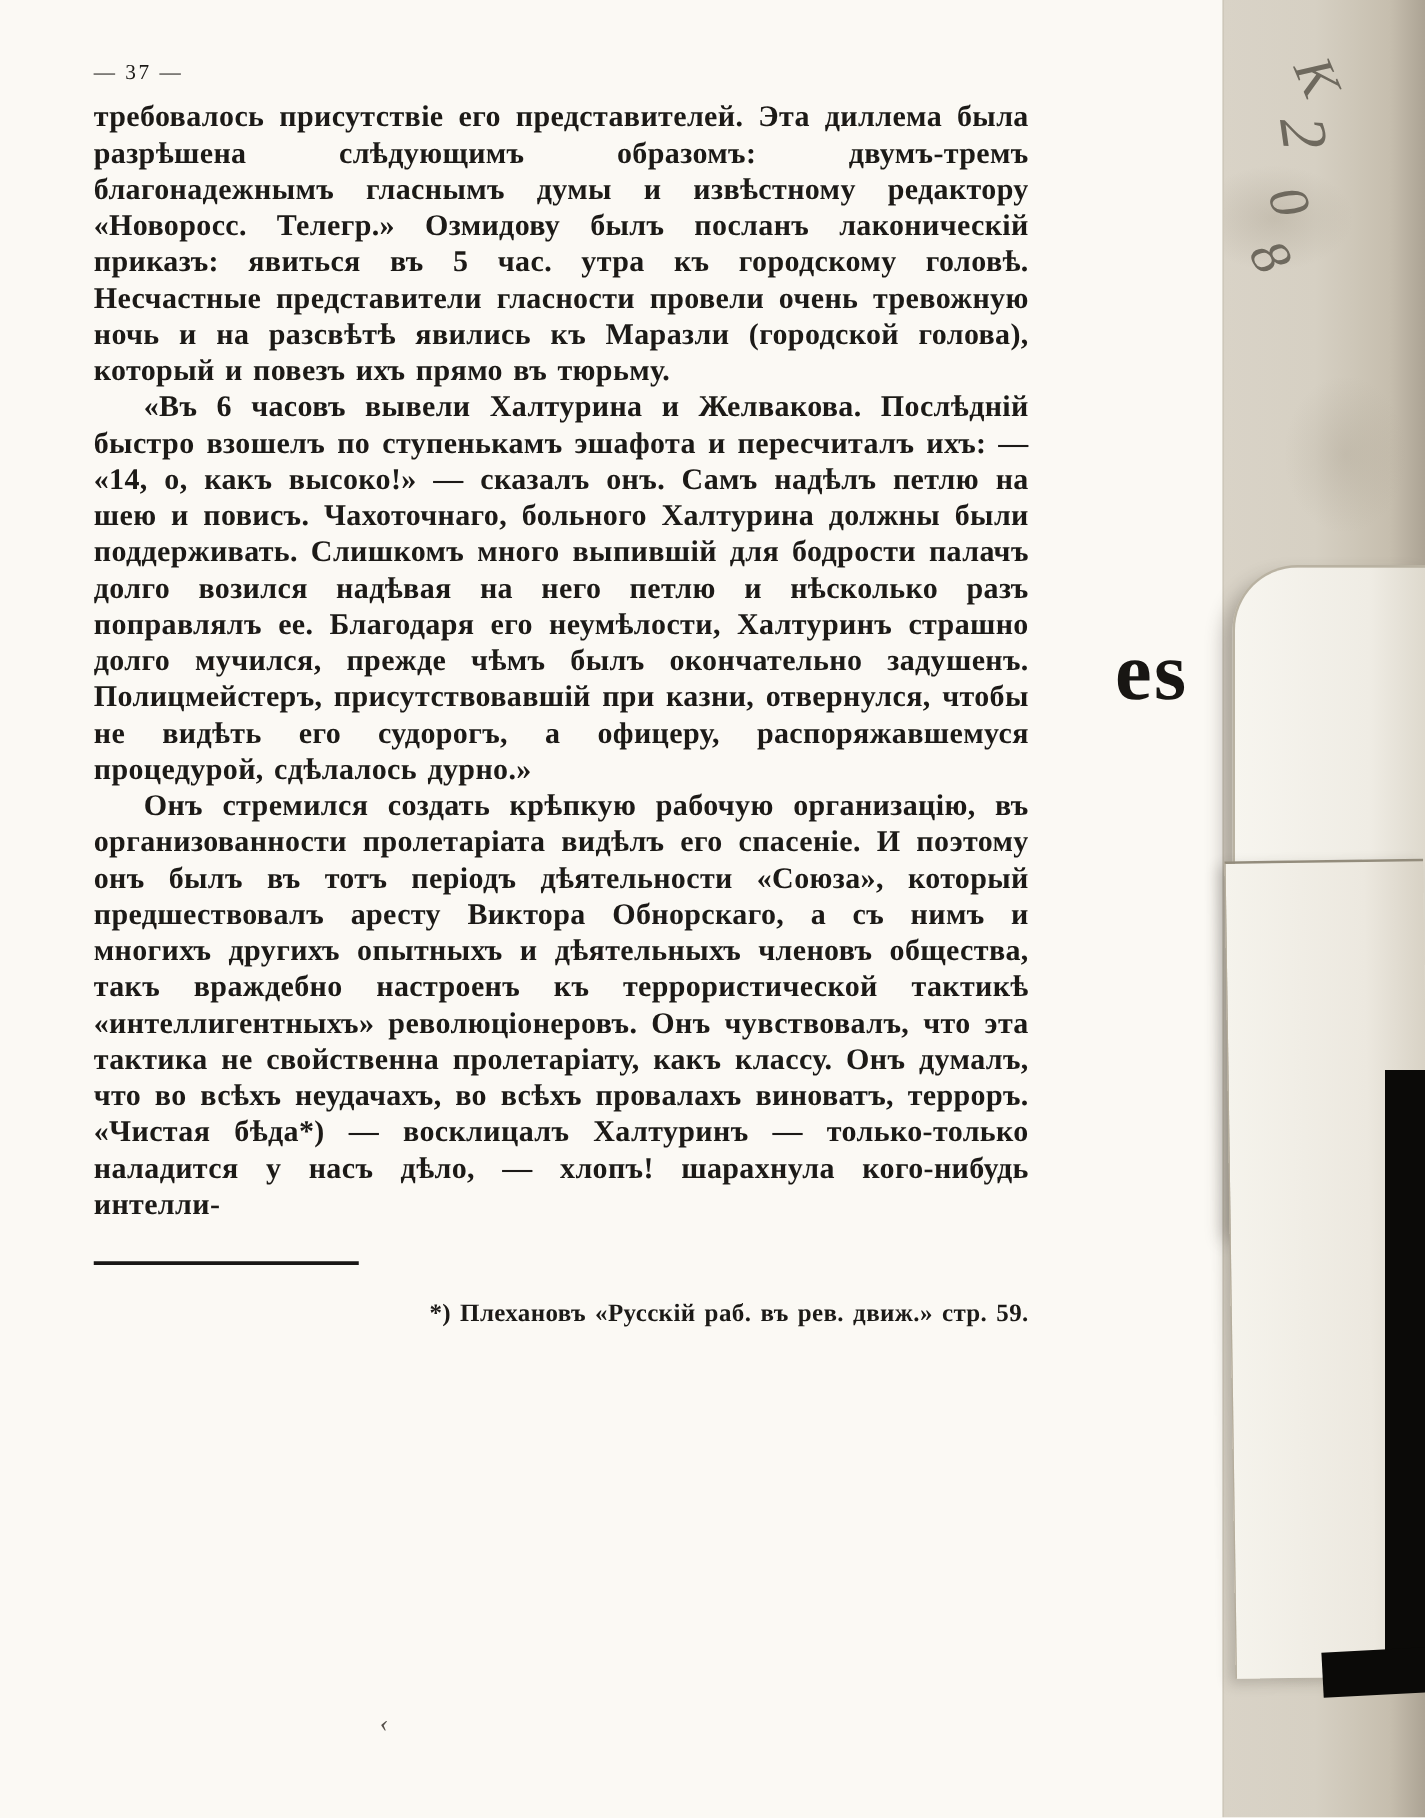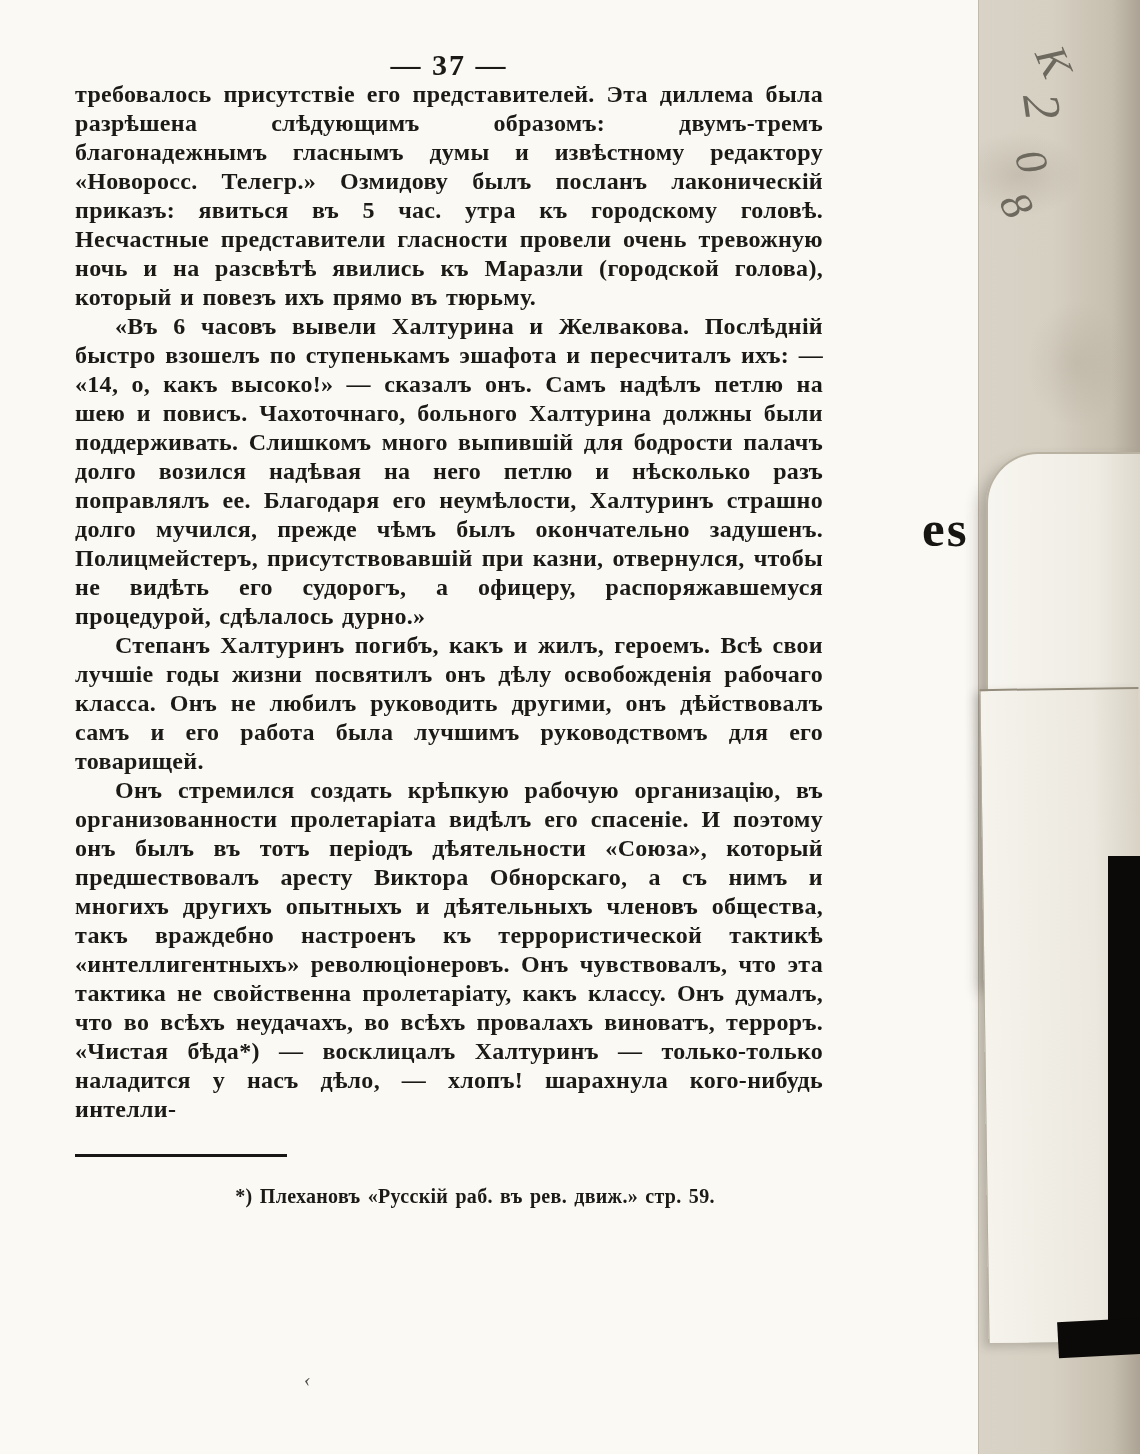--- a/index.html
+++ b/index.html
@@ -8,22 +8,22 @@
     position: relative;
     background: #fbf9f4;
     overflow: hidden;
     font-family: "Liberation Serif", "DejaVu Serif", serif;
   }
 
   
   .page-number {
     position: absolute;
     left: 75px; top: 48px; width: 748px;
-    text-align: center;
-    font-size: 30px; font-weight: bold;
+    text-align: left;
+    font-size: 17px; font-weight: normal;
     letter-spacing: 2px;
     color: #1c1a17;
   }
   .text-block {
     position: absolute;
     left: 75px; top: 80px; width: 748px;
     color: #1c1a17;
     font-size: 24px;
     line-height: 29px;
     font-weight: bold;
@@ -38,21 +38,21 @@
   .footnote-rule {
     margin-top: 30px;
     width: 212px; height: 3px;
     background: #191715;
   }
   .footnote {
     margin-top: 26px !important;
     padding-left: 52px;
     font-size: 20px;
     line-height: 26px;
-    text-align: center;
+    text-align: right;
   }
 
   
   .edge-col {
     position: absolute;
     left: 978px; top: 0; width: 162px; height: 1454px;
     background:
       radial-gradient(ellipse 90px 60px at 25% 12%, rgba(150,140,122,.28), transparent 70%),
       radial-gradient(ellipse 70px 90px at 60% 25%, rgba(150,140,122,.22), transparent 70%),
       radial-gradient(ellipse 80px 60px at 40% 90%, rgba(150,140,122,.25), transparent 70%),
@@ -79,22 +79,22 @@
     position: absolute;
     left: 986px; top: 452px; width: 154px; height: 530px;
     background: linear-gradient(90deg, #f7f5ef, #efece4 70%, #ddd8cc);
     border-radius: 52px 0 0 0;
     border-left: 2px solid #b9b2a2;
     border-top: 2px solid #b9b2a2;
     box-shadow: -8px 8px 14px rgba(60,55,45,0.28);
   }
   .label-frag {
     position: absolute;
-    left: 922px; top: 500px;
-    font-size: 51px;
+    left: 892px; top: 500px;
+    font-size: 66px;
     font-weight: bold;
     color: #181613;
     letter-spacing: 2px;
   }
   .lower-sheet {
     position: absolute;
     left: 984px; top: 688px; width: 158px; height: 652px;
     background: linear-gradient(90deg, #f5f3ec, #ece8df 70%, #d8d2c5);
     border-top: 2px solid #938c7c;
     border-left: 1px solid #b5ad9c;
@@ -136,19 +136,18 @@
 <div class="label-frag">es</div>
 <div class="lower-sheet"></div>
 <div class="black-strip"></div>
 <div class="black-blob"></div>
 
 <div class="page-number">— 37 —</div>
 
 <div class="text-block">
   <p class="para no-indent">требовалось присутствіе его представителей. Эта диллема была разрѣшена слѣдующимъ образомъ: двумъ-тремъ благонадежнымъ гласнымъ думы и извѣстному редактору «Новоросс. Телегр.» Озмидову былъ посланъ лаконическій приказъ: явиться въ 5 час. утра къ городскому головѣ. Несчастные представители гласности провели очень тревожную ночь и на разсвѣтѣ явились къ Маразли (городской голова), который и повезъ ихъ прямо въ тюрьму.</p>
   <p class="para">«Въ 6 часовъ вывели Халтурина и Желвакова. Послѣдній быстро взошелъ по ступенькамъ эшафота и пересчиталъ ихъ: — «14, о, какъ высоко!» — сказалъ онъ. Самъ надѣлъ петлю на шею и повисъ. Чахоточнаго, больного Халтурина должны были поддерживать. Слишкомъ много выпившій для бодрости палачъ долго возился надѣвая на него петлю и нѣсколько разъ поправлялъ ее. Благодаря его неумѣлости, Халтуринъ страшно долго мучился, прежде чѣмъ былъ окончательно задушенъ. Полицмейстеръ, присутствовавшій при казни, отвернулся, чтобы не видѣть его судорогъ, а офицеру, распоряжавшемуся процедурой, сдѣлалось дурно.»</p>
-  <p class="para">Степанъ Халтуринъ погибъ, какъ и жилъ, героемъ. Всѣ свои лучшіе годы жизни посвятилъ онъ дѣлу освобожденія рабочаго класса. Онъ не любилъ руководить другими, онъ дѣйствовалъ самъ и его работа была лучшимъ руководствомъ для его товарищей.</p>
   <p class="para">Онъ стремился создать крѣпкую рабочую организацію, въ организованности пролетаріата видѣлъ его спасеніе. И поэтому онъ былъ въ тотъ періодъ дѣятельности «Союза», который предшествовалъ аресту Виктора Обнорскаго, а съ нимъ и многихъ другихъ опытныхъ и дѣятельныхъ членовъ общества, такъ враждебно настроенъ къ террористической тактикѣ «интеллигентныхъ» революціонеровъ. Онъ чувствовалъ, что эта тактика не свойственна пролетаріату, какъ классу. Онъ думалъ, что во всѣхъ неудачахъ, во всѣхъ провалахъ виноватъ, терроръ. «Чистая бѣда*) — восклицалъ Халтуринъ — только-только наладится у насъ дѣло, — хлопъ! шарахнула кого-нибудь интелли-</p>
   <div class="footnote-rule"></div>
   <p class="footnote">*) Плехановъ «Русскій раб. въ рев. движ.» стр. 59.</p>
 </div>
 
 <div class="stray-mark">‹</div>
 
 </body></html>

